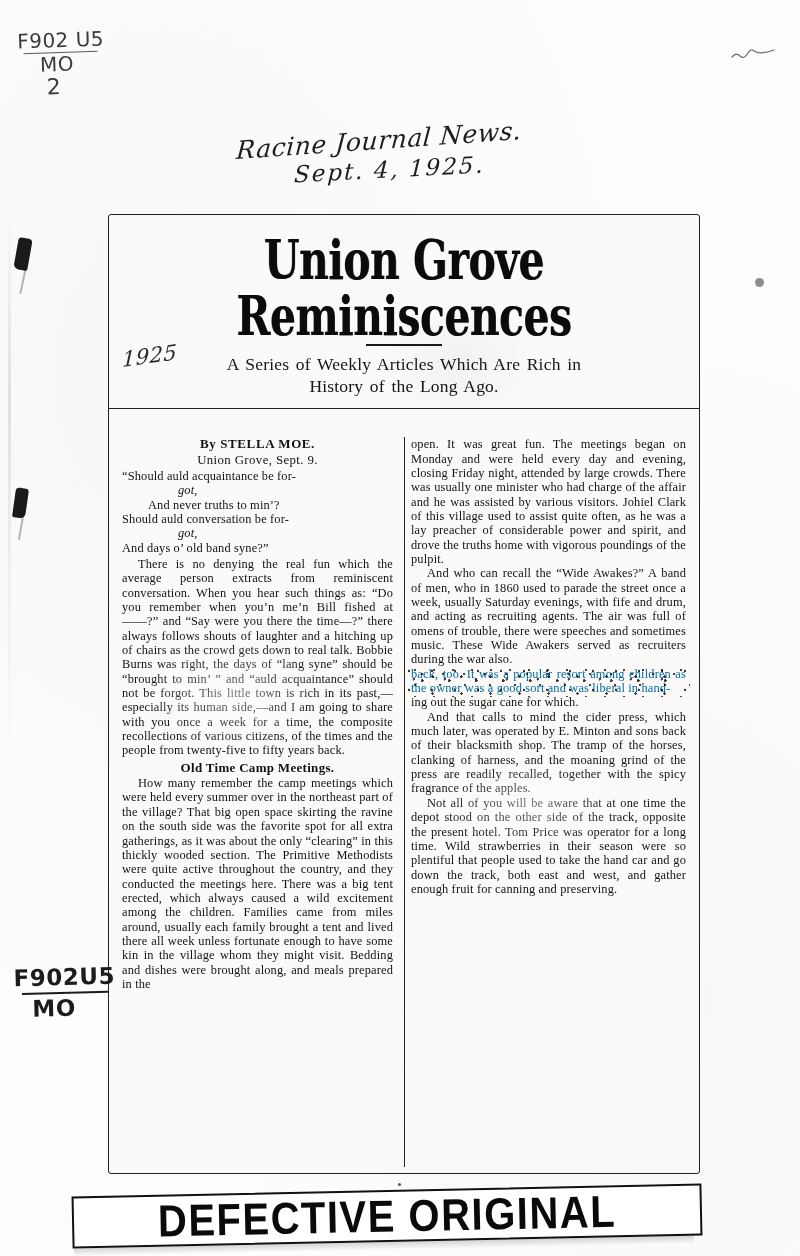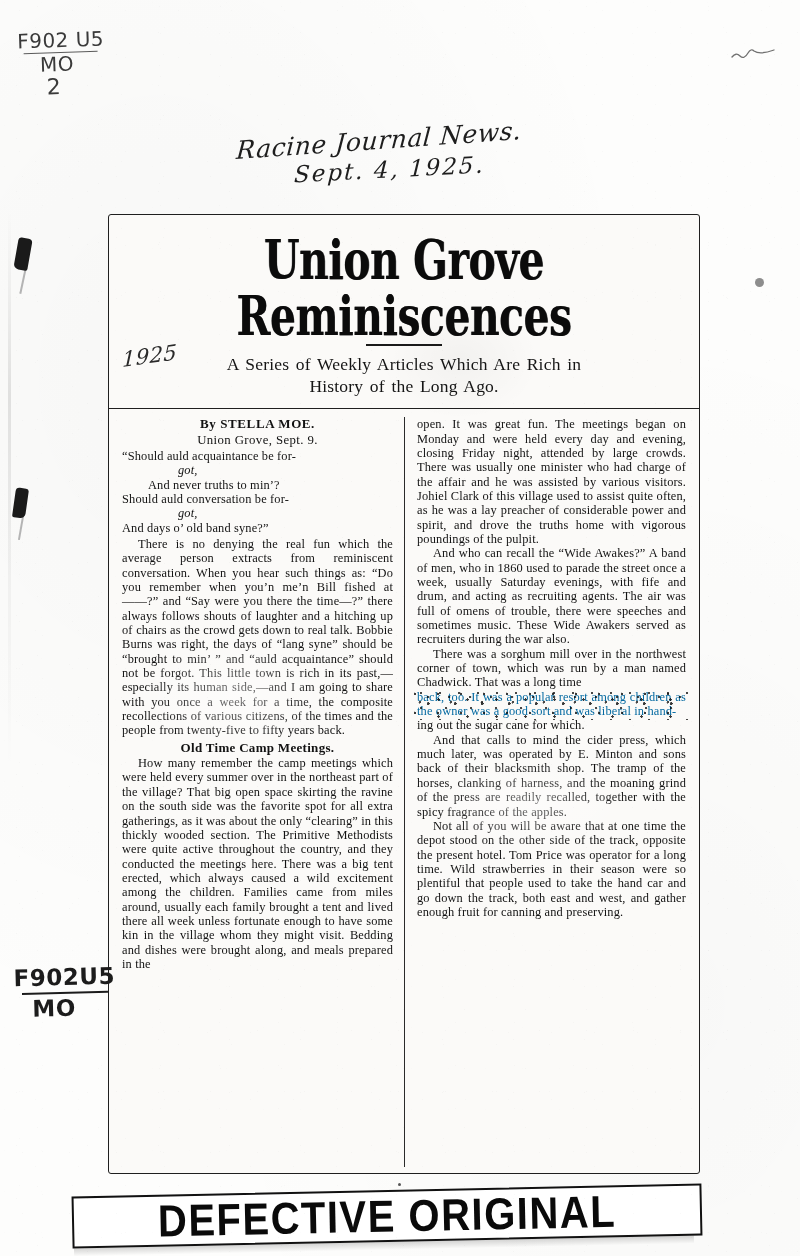--- a/index.html
+++ b/index.html
@@ -214,24 +214,25 @@
   }
 
   .col {
     width: 50%;
     font-family: "Liberation Serif", serif;
     font-size: 12.4px;
     line-height: 14.35px;
     color: #121212;
     text-align: justify;
     letter-spacing: .15px;
+    margin-top: 20px;
     -webkit-font-smoothing: none;
   }
   #col-left  { padding-right: 11px; }
-  #col-right { padding-left: 12px; border-left: 1.2px solid #2a2a2a; }
+  #col-right { padding-left: 6px; border-left: 1.2px solid #2a2a2a; }
 
   .byline {
     text-align: center;
     font-weight: 700;
     font-size: 13px;
     letter-spacing: .6px;
     margin-bottom: 1px;
   }
   .dateline {
     text-align: center;
@@ -401,21 +402,20 @@
         <div class="subhead">Old Time Camp Meetings.</div>
 
         <p class="para">How many remember the camp meetings which were held every summer over in the northeast part of the village? That big open space skirting the ravine on the south side was the favorite spot for all extra gatherings, as it was about the only “clearing” in this thickly wooded section. The Primitive Methodists were quite active throughout the country, and they conducted the meetings here. There was a big tent erected, which always caused a wild excitement among the children. Families came from miles around, usually each family brought a tent and lived there all week unless fortunate enough to have some kin in the village whom they might visit. Bedding and dishes were brought along, and meals prepared in the</p>
       </div>
 
       <div class="col" id="col-right">
         <p class="para" style="text-indent:0">open. It was great fun. The meetings began on Monday and were held every day and evening, closing Friday night, attended by large crowds. There was usually one minister who had charge of the affair and he was assisted by various visitors. Johiel Clark of this village used to assist quite often, as he was a lay preacher of considerable power and spirit, and drove the truths home with vigorous poundings of the pulpit.</p>
 
         <p class="para">And who can recall the “Wide Awakes?” A band of men, who in 1860 used to parade the street once a week, usually Saturday evenings, with fife and drum, and acting as recruiting agents. The air was full of omens of trouble, there were speeches and sometimes music. These Wide Awakers served as recruiters during the war also.</p>
 
-        <p class="para">There was a sorghum mill over in the northwest corner of town, which was run by a man named Chadwick. That was a long time</p>
         <p class="para degraded" style="text-indent:0">back, too. It was a popular resort among children as the owner was a good sort and was liberal in hand-</p>
         <p class="para" style="text-indent:0">ing out the sugar cane for which.</p>
 
         <p class="para">And that calls to mind the cider press, which much later, was operated by E. Minton and sons back of their blacksmith shop. The tramp of the horses, clanking of harness, and the moaning grind of the press are readily recalled, together with the spicy fragrance of the apples.</p>
 
         <p class="para">Not all of you will be aware that at one time the depot stood on the other side of the track, opposite the present hotel. Tom Price was operator for a long time. Wild strawberries in their season were so plentiful that people used to take the hand car and go down the track, both east and west, and gather enough fruit for canning and preserving.</p>
       </div>
 
     </div>
   </div>

